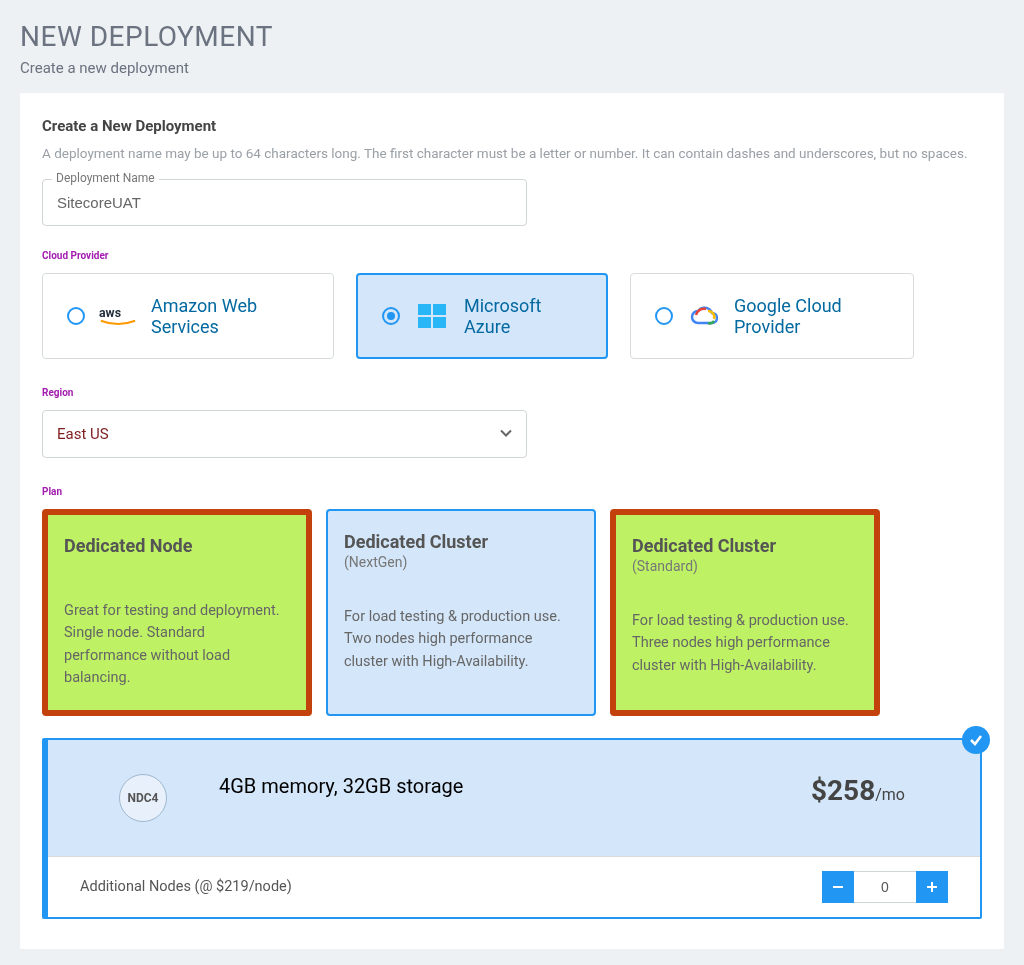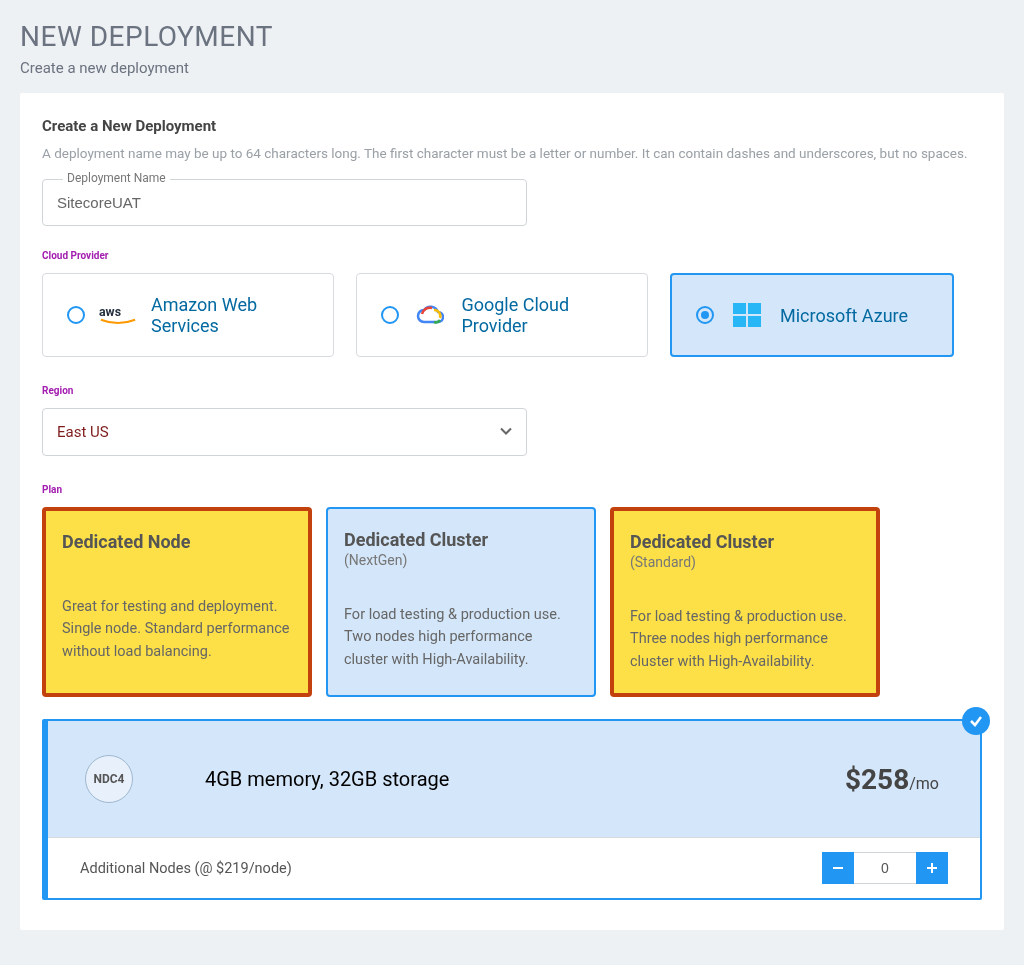--- a/index.html
+++ b/index.html
@@ -41,21 +41,21 @@
       margin-bottom: 18px;
     }
     .field-wrap {
       position: relative;
       width: 485px;
       margin-bottom: 24px;
     }
     .floating-label {
       position: absolute;
       top: -8px;
-      left: 21px;
+      left: 10px;
       background: #fff;
       padding: 0 4px;
       font-size: 12px;
       color: #777;
     }
     .text-input {
       width: 100%;
       padding: 14px 14px;
       border: 1px solid #d0d5d8;
       border-radius: 4px;
@@ -143,26 +143,26 @@
       transform: translateY(-50%);
       pointer-events: none;
       color: #666;
     }
     .plan-row {
       display: flex;
       gap: 14px;
       margin-bottom: 22px;
     }
     .plan-card {
-      border: 4px solid #c2410c;
+      border: 6px solid #c2410c;
       border-radius: 4px;
       padding: 20px 16px;
       width: 270px;
       cursor: pointer;
-      background: #fde047;
+      background: #bef264;
     }
     .plan-card.selected {
       border: 2px solid #2196f3;
       background: #d4e6f9;
     }
     .plan-title {
       font-size: 18px;
       font-weight: 700;
       color: #555;
     }
@@ -194,24 +194,24 @@
       height: 28px;
       background: #2196f3;
       border-radius: 50%;
       display: flex;
       align-items: center;
       justify-content: center;
       color: #fff;
     }
     .tier-top {
       background: #d4e6f9;
-      padding: 34px 11px;
-      display: flex;
-      align-items: center;
-      gap: 72px;
+      padding: 34px 45px;
+      display: flex;
+      align-items: flex-start;
+      gap: 52px;
     }
     .tier-badge {
       width: 48px;
       height: 48px;
       border: 1px solid #9fb8d0;
       border-radius: 50%;
       display: flex;
       align-items: center;
       justify-content: center;
       font-size: 12px;
@@ -300,44 +300,44 @@
         <span class="radio"></span>
         <span class="provider-logo">
           <svg width="40" height="24" viewBox="0 0 40 24">
               <text x="0" y="13" font-size="13" font-weight="700" fill="#232f3e">aws</text>
               <path d="M2 17 Q20 24 38 17" stroke="#ff9900" stroke-width="2" fill="none"></path>
             </svg>
         </span>
         <span class="provider-label">Amazon Web Services</span>
       </div>
 
+      <div class="provider-card selected">
+        <span class="radio checked"></span>
+        <span class="provider-logo">
+          <svg width="36" height="36" viewBox="0 0 36 36">
+            <rect x="4" y="6" width="13" height="11" fill="#29b6f6"></rect>
+            <rect x="19" y="6" width="13" height="11" fill="#29b6f6"></rect>
+            <rect x="4" y="19" width="13" height="11" fill="#29b6f6"></rect>
+            <rect x="19" y="19" width="13" height="11" fill="#29b6f6"></rect>
+          </svg>
+        </span>
+        <span class="provider-label">Microsoft Azure</span>
+      </div>
+
       <div class="provider-card">
         <span class="radio"></span>
         <span class="provider-logo">
           <svg width="28" height="22" viewBox="0 0 28 22">
             <path d="M8 18 A6 6 0 0 1 8 6 A8 8 0 0 1 22 8 A5 5 0 0 1 22 18 Z" fill="none" stroke="#4285f4" stroke-width="2.5"></path>
             <path d="M6 10 A8 8 0 0 1 16 4" stroke="#ea4335" stroke-width="2.5" fill="none"></path>
             <path d="M18 6 A6 6 0 0 1 24 14" stroke="#fbbc04" stroke-width="2.5" fill="none"></path>
             <path d="M24 16 A5 5 0 0 1 18 18" stroke="#34a853" stroke-width="2.5" fill="none"></path>
           </svg>
         </span>
         <span class="provider-label">Google Cloud Provider</span>
-      </div>
-
-      <div class="provider-card selected">
-        <span class="radio checked"></span>
-        <span class="provider-logo">
-          <svg width="36" height="36" viewBox="0 0 36 36">
-            <rect x="4" y="6" width="13" height="11" fill="#29b6f6"></rect>
-            <rect x="19" y="6" width="13" height="11" fill="#29b6f6"></rect>
-            <rect x="4" y="19" width="13" height="11" fill="#29b6f6"></rect>
-            <rect x="19" y="19" width="13" height="11" fill="#29b6f6"></rect>
-          </svg>
-        </span>
-        <span class="provider-label">Microsoft Azure</span>
       </div>
     </div>
 
     <div class="label">Region</div>
     <div class="select-wrap">
       <div class="select">East US</div>
       <span class="chevron">
         <svg width="14" height="14" viewBox="0 0 14 14">
             <path d="M2 5 L7 10 L12 5" stroke="#666" stroke-width="2" fill="none"></path>
           </svg>

